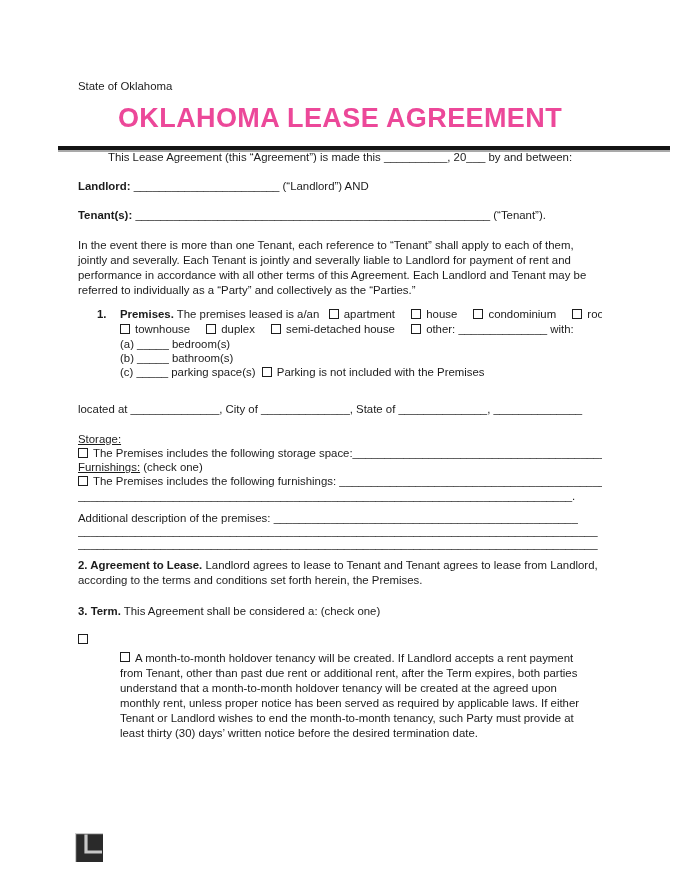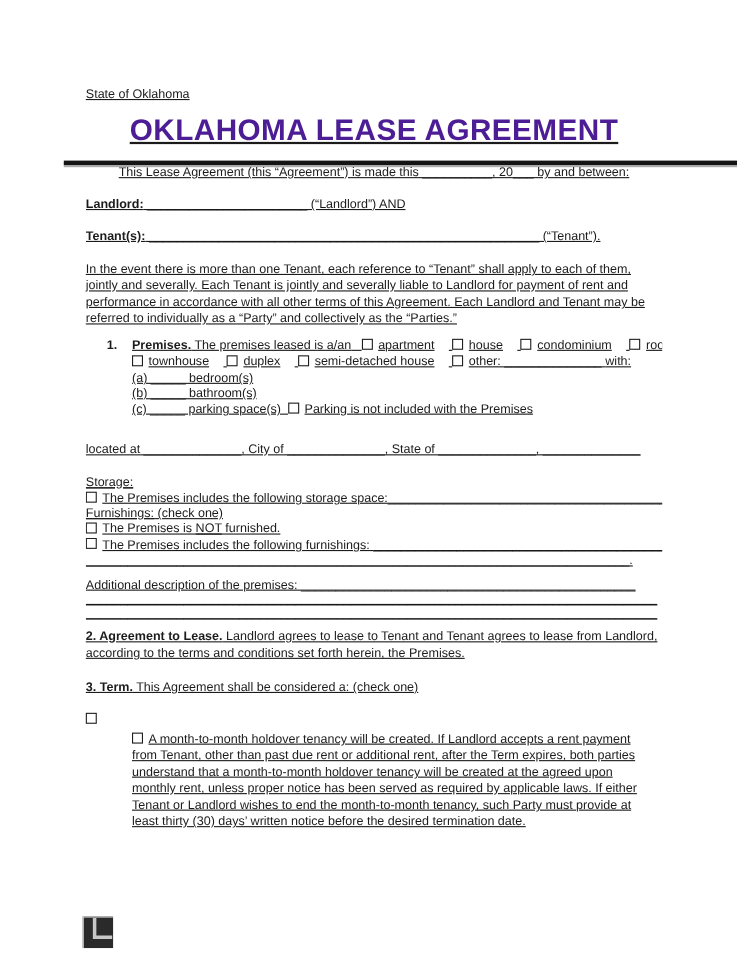--- a/index.html
+++ b/index.html
@@ -7,31 +7,30 @@
     position:relative;
     width:680px;height:880px;
     box-sizing:border-box;
     padding:79px 78px 0 78px;
     background:#ffffff;
     font-family:"Liberation Sans","DejaVu Sans",sans-serif;
     font-size:11.4px;
     line-height:15px;
     color:#1b1b1b;
     overflow:hidden;
-    text-decoration:underline;
   }
   .state{margin:0;line-height:14px;}
   h1.title{
     margin:8px 0 0 0;
     font-size:27px;
     line-height:34px;
     font-weight:bold;
     text-align:center;
     letter-spacing:.4px;
-    color:#4c1d95;
+    color:#ec4899;
     white-space:nowrap;
   }
   .rule{
     margin:11px 0 0 -20px;
     width:612px;height:4px;
     background:#141414;
     box-shadow:0 2px 0 #a9a9a9;
   }
   .line{margin:0;white-space:nowrap;overflow:hidden;}
   .wrapline{margin:0;}
@@ -112,23 +111,20 @@
     <div class="line">located at ______________, City of ______________, State of ______________, ______________</div>
   </div>
 
   <div class="line mt-storagehead"><span class="u">Storage:</span></div>
   <div class="line">
     <span class="cb"></span><span>The Premises includes the following storage space:</span><span>_________________________________________.</span>
   </div>
 
   <div class="line mt-furnhead"><span class="u">Furnishings:</span><span> (check one)</span></div>
   <div class="line furnline">
-    <span class="cb"></span><span>The Premises is </span><span class="u">NOT</span><span> furnished.</span>
-  </div>
-  <div class="line furnline">
     <span class="cb"></span><span>The Premises includes the following furnishings: </span><span>__________________________________________</span>
   </div>
   <div class="line">______________________________________________________________________________.</div>
 
   <div class="line mt-addl"><span>Additional description of the premises: </span><span>________________________________________________</span></div>
   <div class="line addl-cont">__________________________________________________________________________________</div>
   <div class="line addl-cont">__________________________________________________________________________________</div>
 
   <p class="wrapline mt-sec2"><span class="b">2. Agreement to Lease.</span><span> Landlord agrees to lease to Tenant and Tenant agrees to lease from Landlord, according to the terms and conditions set forth herein, the Premises.</span></p>
 

